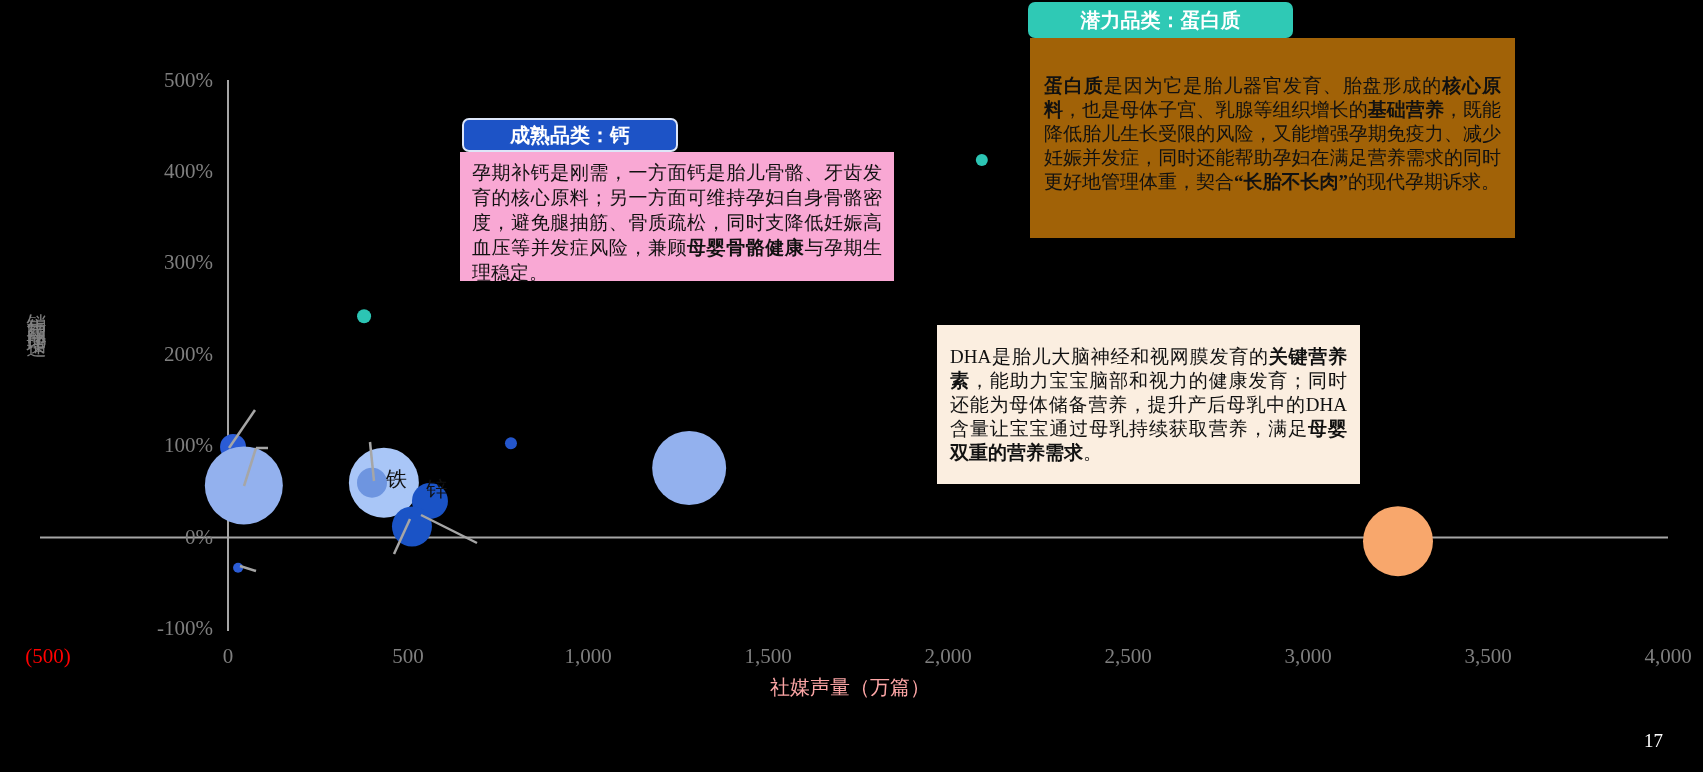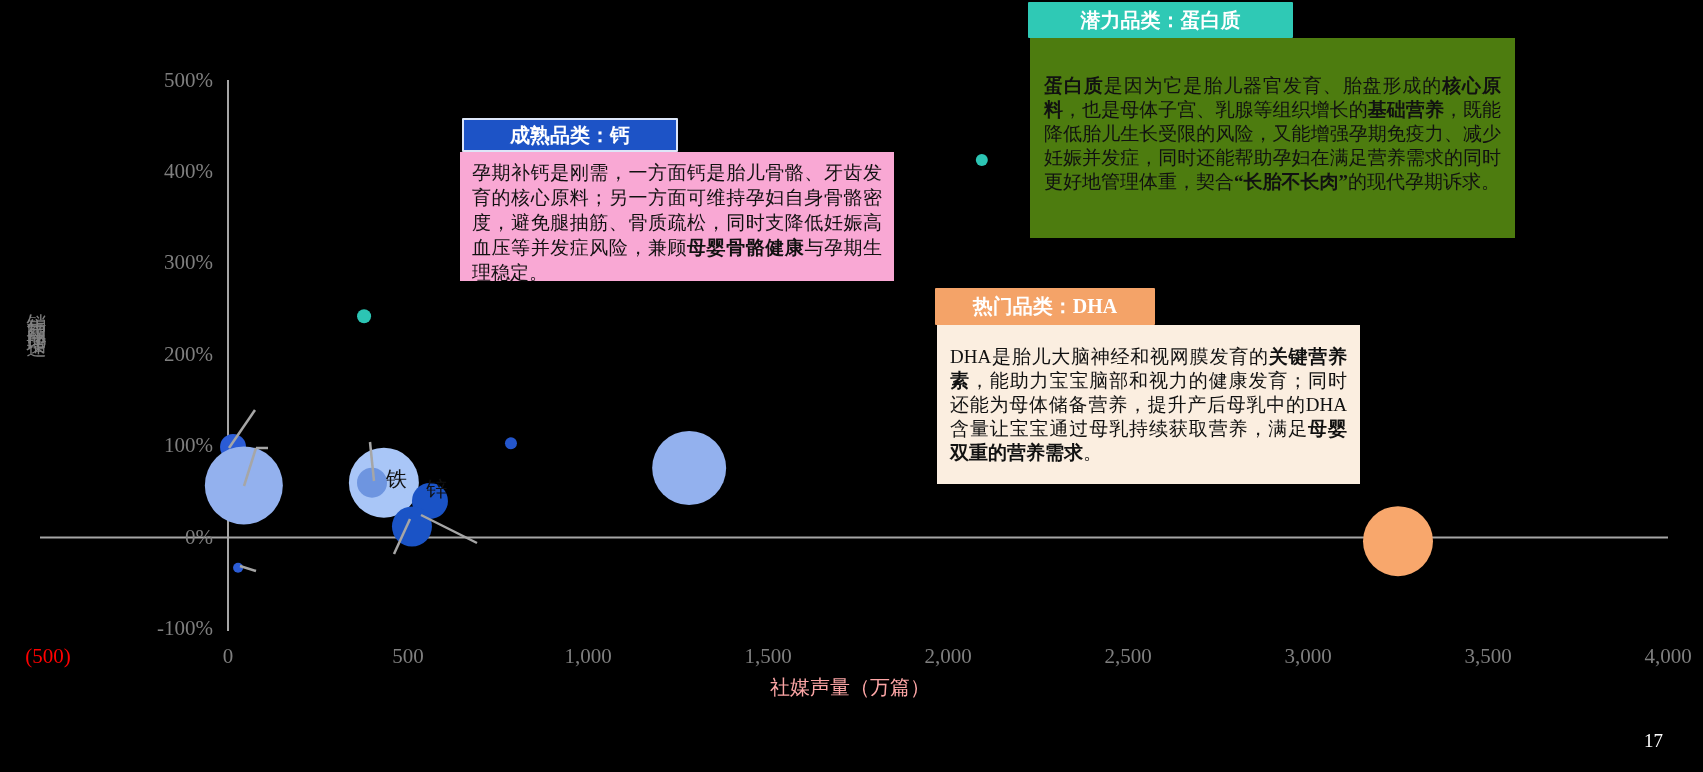--- a/index.html
+++ b/index.html
@@ -7,21 +7,21 @@
          font-family:"Liberation Serif","DejaVu Serif",serif;}
   #plot{position:absolute;left:0;top:0;z-index:1;}
   .ytick{position:absolute;right:1490px;color:#7f7f7f;font-size:21px;white-space:nowrap;z-index:1;}
   .xtick{position:absolute;top:644px;color:#7f7f7f;font-size:21px;transform:translateX(-50%);white-space:nowrap;z-index:1;}
   .xtick.red{color:#ff0000;}
   #y-title{position:absolute;left:24px;top:298px;height:180px;color:#7f7f7f;font-size:20px;
            writing-mode:vertical-rl;text-orientation:upright;letter-spacing:4px;z-index:1;}
   #x-title{position:absolute;left:850px;top:674px;transform:translateX(-50%);color:#fca5a5;font-size:20px;z-index:1;}
   #page-num{position:absolute;left:1644px;top:730px;color:#ffffff;font-size:19px;z-index:3;}
   .callout-header{position:absolute;z-index:3;color:#fff;font-weight:bold;font-size:20px;
-                  display:flex;align-items:center;justify-content:center;border-radius:1px;}
+                  display:flex;align-items:center;justify-content:center;border-radius:7px;}
   .callout-body{position:absolute;z-index:2;color:#111;font-size:19px;text-align:justify;box-sizing:border-box;}
   .b{font-weight:bold;}
   #calcium-header{left:462px;top:118px;width:216px;height:34px;border:2px solid #dde6f8;box-sizing:border-box;}
   #calcium-body{left:460px;top:152px;width:434px;height:129px;padding:8px 12px 0 12px;line-height:25px;}
   #protein-header{left:1028px;top:2px;width:265px;height:36px;}
   #protein-body{left:1030px;top:38px;width:485px;height:200px;padding:36px 14px 0 14px;line-height:24px;}
   #dha-header{left:935px;top:288px;width:220px;height:37px;}
   #dha-body{left:937px;top:325px;width:423px;height:159px;padding:20px 13px 0 13px;line-height:24px;}
 </style>
 </head>
@@ -76,19 +76,18 @@
       <div class="xtick" style="left: 1128px;">2,500</div>
       <div class="xtick" style="left: 1308px;">3,000</div>
       <div class="xtick" style="left: 1488px;">3,500</div>
       <div class="xtick" style="left: 1668px;">4,000</div>
     </div>
 
   <div id="calcium-header" class="callout-header" style="background: rgb(29, 83, 198);">成熟品类：钙</div>
   <div id="calcium-body" class="callout-body" style="background: #f9a8d4;"><span>孕期补钙是刚需，一方面钙是胎儿骨骼、牙齿发育的核心原料；另一方面可维持孕妇自身骨骼密度，避免腿抽筋、骨质疏松，同时支降低妊娠高血压等并发症风险，兼顾</span><span class="b">母婴骨骼健康</span><span>与孕期生理稳定。</span></div>
 
   <div id="protein-header" class="callout-header" style="background: rgb(47, 201, 181);">潜力品类：蛋白质</div>
-  <div id="protein-body" class="callout-body" style="background: #4d7c0f;"><span class="b">蛋白质</span><span>是因为它是胎儿器官发育、胎盘形成的</span><span class="b">核心原料</span><span>，也是母体子宫、乳腺等组织增长的</span><span class="b">基础营养</span><span>，既能降低胎儿生长受限的风险，又能增强孕期免疫力、减少妊娠并发症，同时还能帮助孕妇在满足营养需求的同时更好地管理体重，契合</span><span class="b">“长胎不长肉”</span><span>的现代孕期诉求。</span></div>
+  <div id="protein-body" class="callout-body" style="background: #a16207;"><span class="b">蛋白质</span><span>是因为它是胎儿器官发育、胎盘形成的</span><span class="b">核心原料</span><span>，也是母体子宫、乳腺等组织增长的</span><span class="b">基础营养</span><span>，既能降低胎儿生长受限的风险，又能增强孕期免疫力、减少妊娠并发症，同时还能帮助孕妇在满足营养需求的同时更好地管理体重，契合</span><span class="b">“长胎不长肉”</span><span>的现代孕期诉求。</span></div>
 
-  <div id="dha-header" class="callout-header" style="background: rgb(244, 163, 104);">热门品类：DHA</div>
   <div id="dha-body" class="callout-body" style="background: rgb(251, 238, 224);"><span>DHA是胎儿大脑神经和视网膜发育的</span><span class="b">关键营养素</span><span>，能助力宝宝脑部和视力的健康发育；同时还能为母体储备营养，提升产后母乳中的DHA含量让宝宝通过母乳持续获取营养，满足</span><span class="b">母婴双重的营养需求</span><span>。</span></div>
 
   <div id="page-num">17</div>
 </div>
 
 </body></html>

